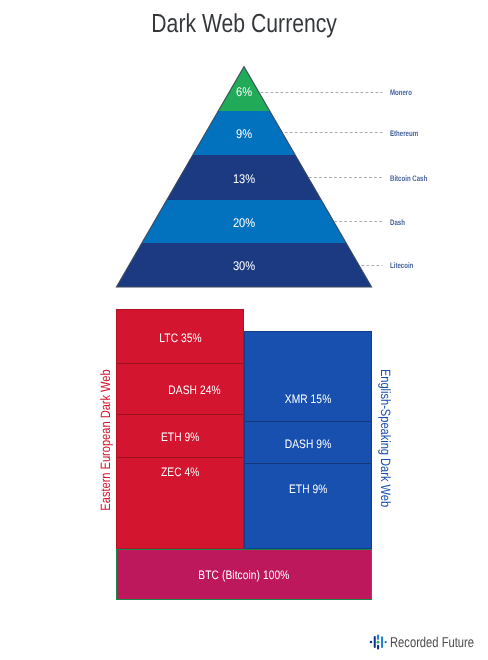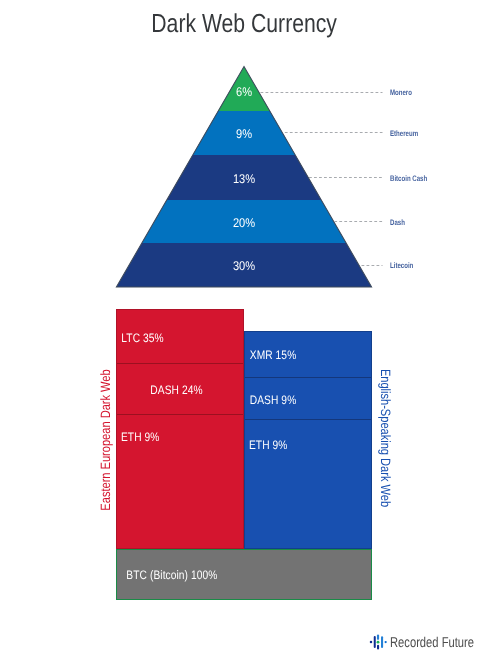--- a/index.html
+++ b/index.html
@@ -32,23 +32,23 @@
     position:absolute; color:#46639f; font-size:8px; white-space:nowrap;
     font-weight:700;
     transform:translateY(-50%) scaleX(0.76); transform-origin:left center;
   }
 
   
   #bars { position:absolute; left:0; top:0; width:488px; height:660px; }
   .bar-col { position:absolute; box-sizing:border-box; }
   .bar-col.red   { background:#d4152f; border:1px solid #b01228; }
   .bar-col.blue  { background:#1850b0; border:1px solid #123f8d; }
-  .bar-col.green { background:#737373; border:1px solid #1a8b47; }
+  .bar-col.green { background:#be185d; border:1px solid #1a8b47; }
   .bar-seg {
-    position:relative; display:flex; align-items:center; justify-content:flex-start;
+    position:relative; display:flex; align-items:center; justify-content:center;
     color:#ffffff; font-size:12.3px; box-sizing:border-box; width:100%;
     font-stretch:condensed;
     letter-spacing:0.1px;
   }
   .bar-col.red   .bar-seg + .bar-seg { border-top:1px solid #9c1020; }
   .bar-col.blue  .bar-seg + .bar-seg { border-top:1px solid #14377c; }
   .seg-txt { display:inline-block; transform:scaleX(0.83) translateY(0.5px); }
   .side-label {
     position:absolute; font-size:13.5px; white-space:nowrap;
     transform-origin:center center;
@@ -121,24 +121,27 @@
     <div class="bar-col red" style="left:116.4px; top:309.4px; width:127.6px; height:239.6px;">
       <div class="bar-seg" style="height:52.6px;">
           <span class="seg-txt">LTC 35%</span>
         </div>
       <div class="bar-seg" style="height:51.4px;padding-left:28px;">
           <span class="seg-txt">DASH 24%</span>
         </div>
       <div class="bar-seg" style="height:42.9px;">
           <span class="seg-txt">ETH 9%</span>
         </div>
+      <div class="bar-seg" style="height:26.7px;">
+          <span class="seg-txt">ZEC 4%</span>
+        </div>
     </div>
 
     <div class="bar-col blue" style="left:244px; top:330.6px; width:127.6px; height:218.4px;">
-      <div class="bar-seg" style="height:45.8px;">
+      <div class="bar-seg" style="height:45.8px;margin-top:44px;">
           <span class="seg-txt">XMR 15%</span>
         </div>
       <div class="bar-seg" style="height:41.9px;">
           <span class="seg-txt">DASH 9%</span>
         </div>
       <div class="bar-seg" style="height:47.6px;">
           <span class="seg-txt">ETH 9%</span>
         </div>
     </div>
 

